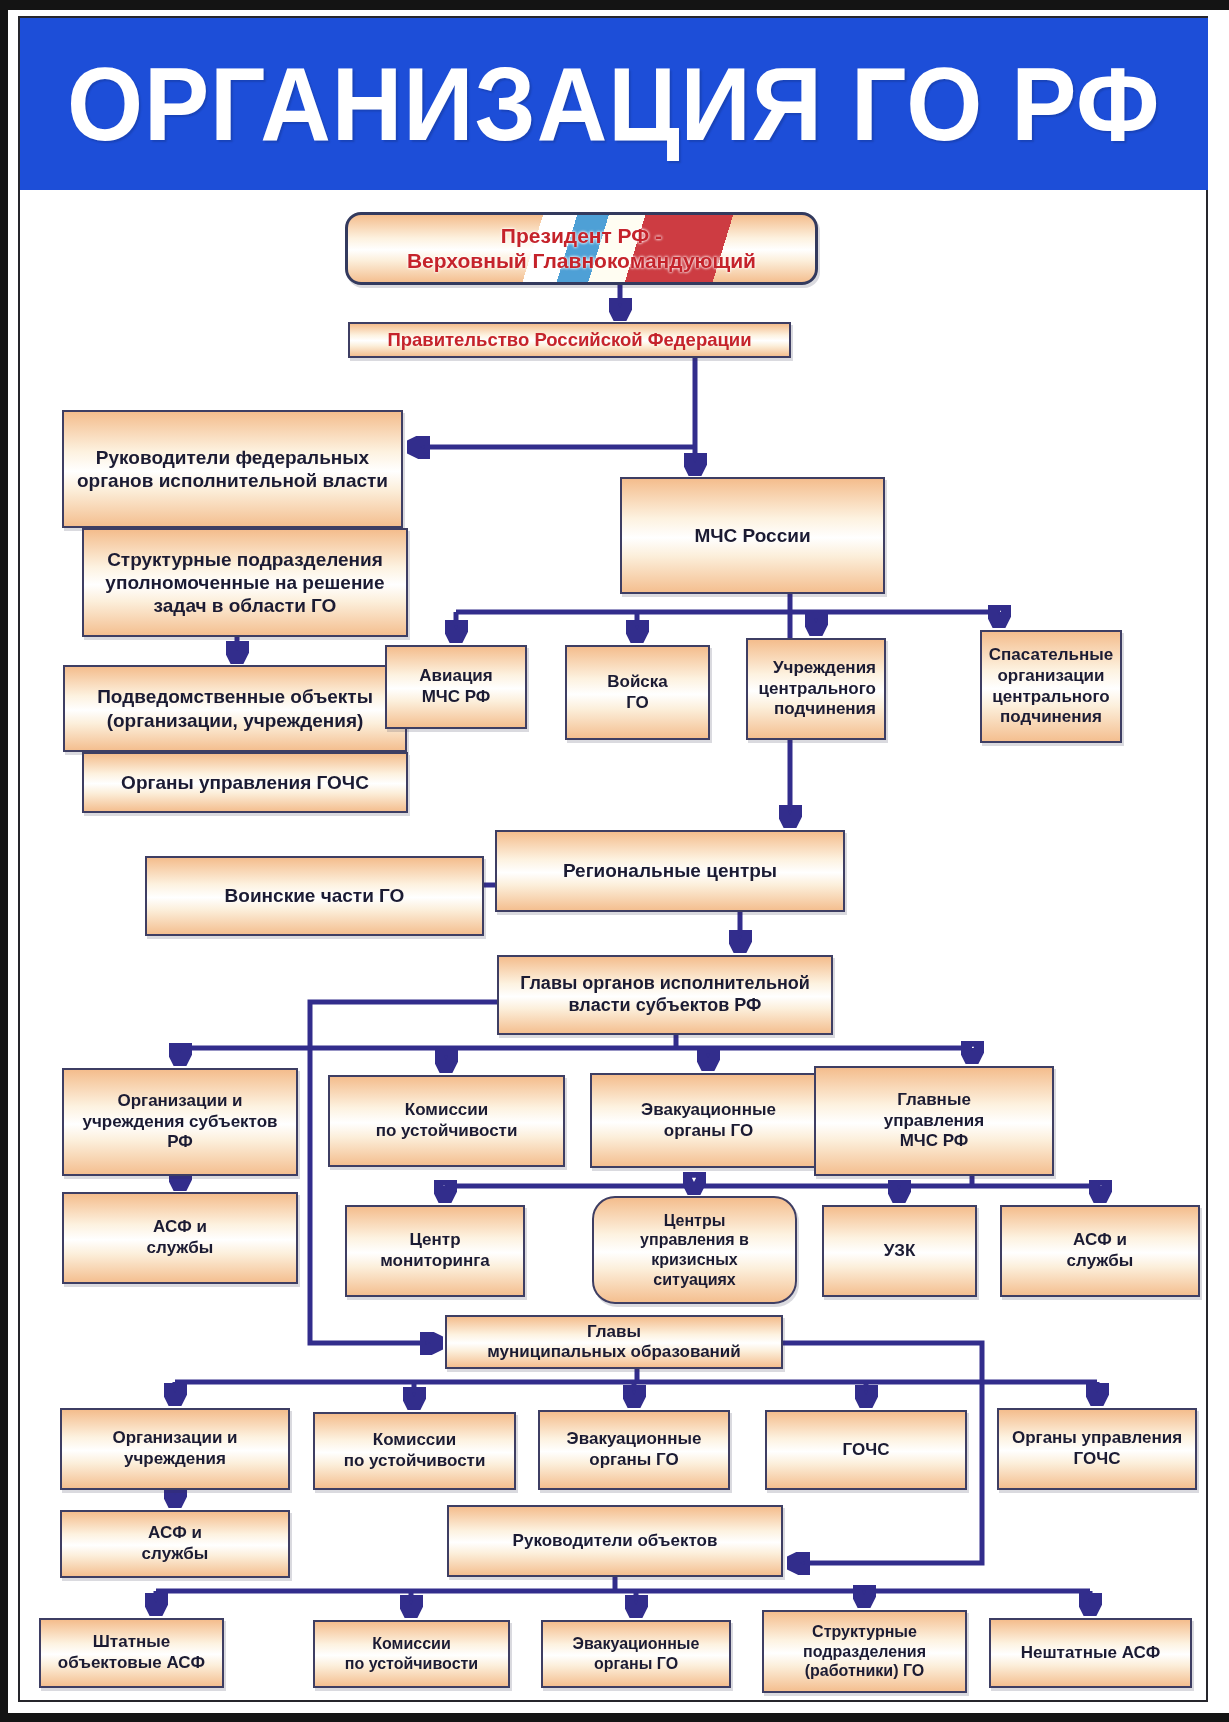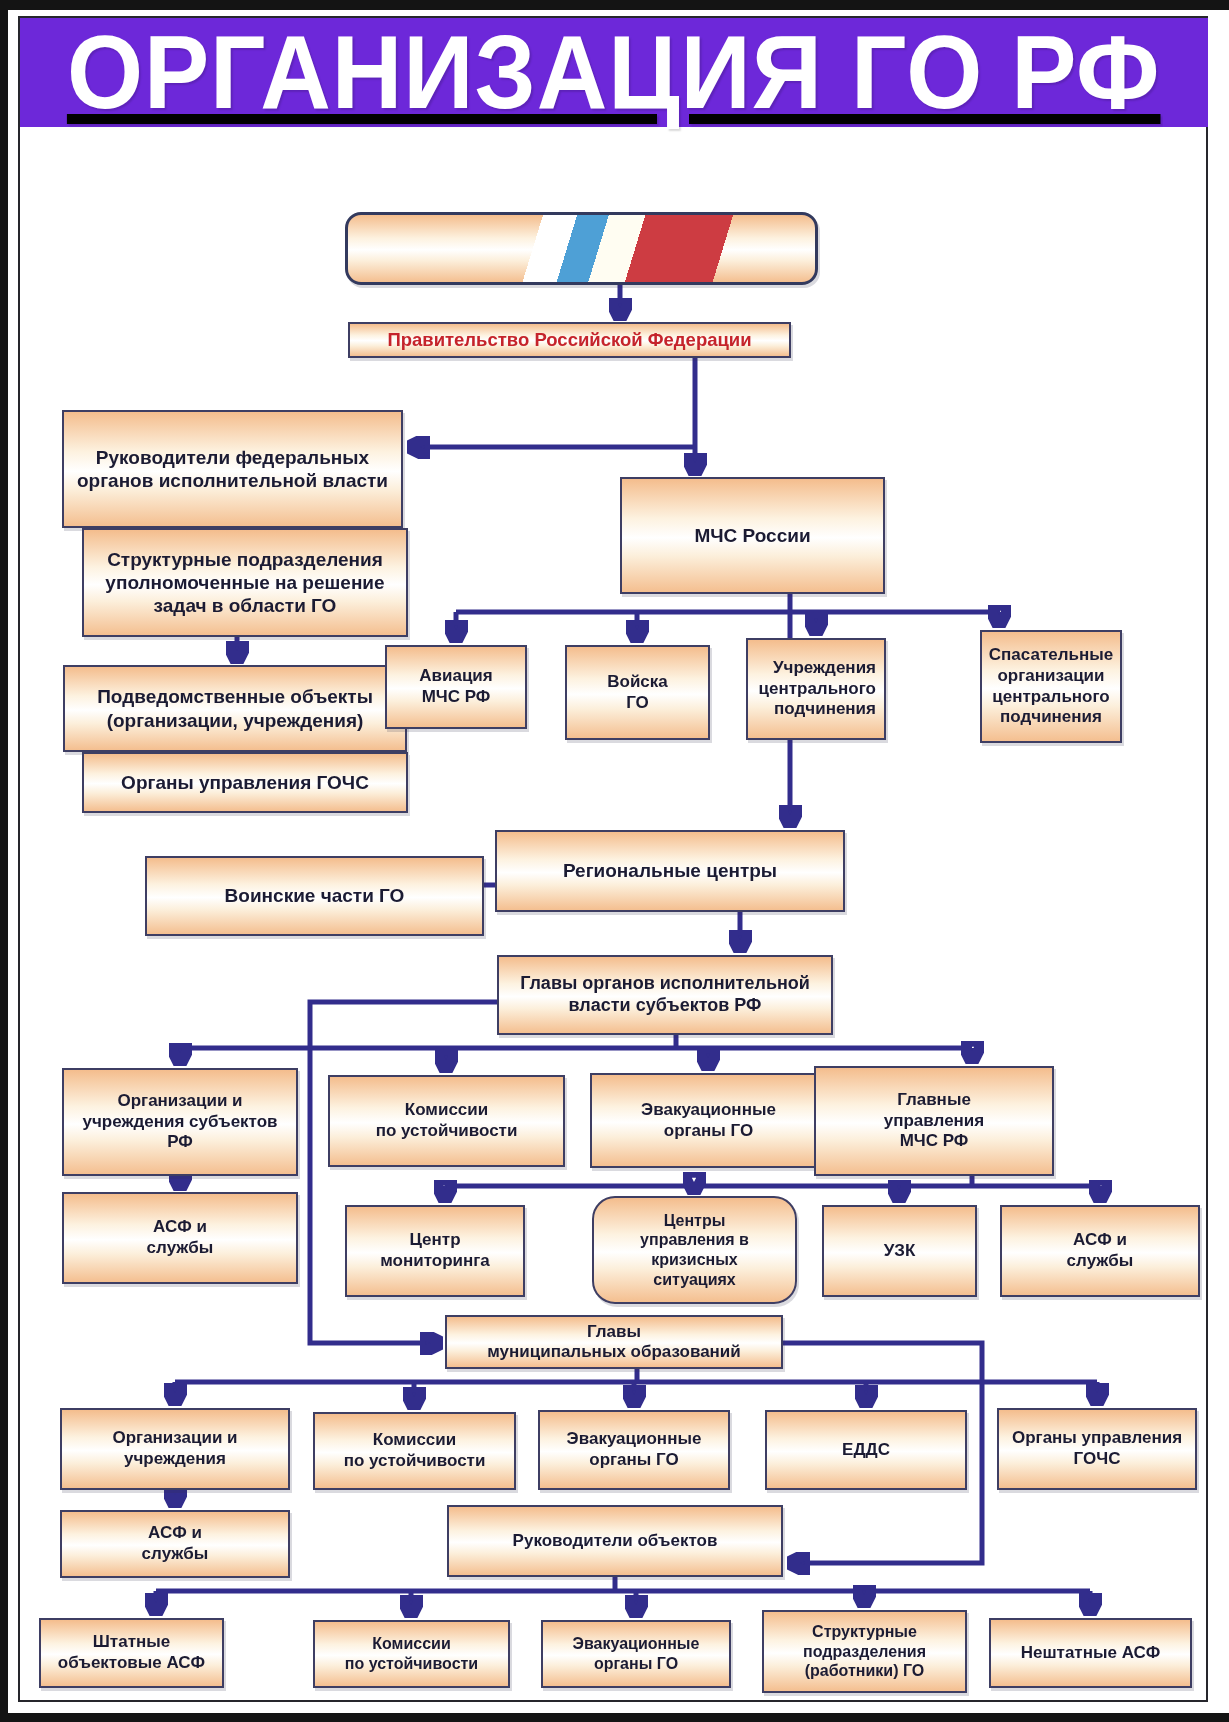--- a/index.html
+++ b/index.html
@@ -6,22 +6,22 @@
   body{width:1229px;height:1722px;position:relative;overflow:hidden;
        font-family:"Liberation Sans","DejaVu Sans",sans-serif;}
   
   .strip{position:absolute;background:#141414;z-index:5;}
   .strip-top{left:0;top:0;width:1229px;height:10px;}
   .strip-left{left:0;top:0;width:8px;height:1722px;}
   .strip-bottom{left:0;top:1713px;width:1229px;height:9px;}
   
   .frame{position:absolute;left:18px;top:16px;width:1190px;height:1686px;
          border:2px solid #26262c;box-sizing:border-box;z-index:1;background:#fff;}
-  .banner{position:absolute;left:20px;top:18px;width:1188px;height:109px;
-          background:#6d28d9;z-index:2;display:flex;align-items:center;justify-content:center;text-decoration:underline;}
+  .banner{position:absolute;left:20px;top:18px;width:1188px;height:172px;
+          background:#1d4ed8;z-index:2;display:flex;align-items:center;justify-content:center;}
   .banner .title{color:#ffffff;font-weight:bold;font-size:104px;letter-spacing:1px;
           transform:scaleX(.94);white-space:nowrap;text-shadow:2px 2px 2px rgba(0,0,0,.15);}
   
   svg.wires{position:absolute;left:0;top:0;z-index:2;pointer-events:none;}
   svg.wires path{stroke:#322d8c;stroke-width:5;fill:none;}
   
   .box{position:absolute;z-index:3;box-sizing:border-box;
        display:flex;align-items:center;justify-content:center;text-align:center;
        font-weight:bold;color:#1b1b33;font-size:17px;line-height:1.22;
        white-space:pre-line;padding:3px 8px;
@@ -158,20 +158,22 @@
     <path d="M156,1591 L156,1609" marker-end="url(#ah)"></path>
     <path d="M411,1591 L411,1611" marker-end="url(#ah)"></path>
     <path d="M636,1591 L636,1611" marker-end="url(#ah)"></path>
     <path d="M864,1591 L864,1601" marker-end="url(#ah)"></path>
     <path d="M1090,1591 L1090,1609" marker-end="url(#ah)"></path>
   </g>
 </svg>
 
 <div class="box box-president">
   <div class="ribbon"></div>
+  <div class="lbl">Президент РФ -
+Верховный Главнокомандующий</div>
 </div>
 
 <div class="box box-government">Правительство Российской Федерации</div>
 
 <div class="box lg b-fed">Руководители федеральных органов исполнительной власти</div>
 <div class="box lg b-struct">Структурные подразделения уполномоченные на решение задач в области ГО</div>
 <div class="box lg b-subord">Подведомственные объекты (организации, учреждения)</div>
 <div class="box lg b-gochsfed">Органы управления ГОЧС</div>
 
 <div class="box lg b-mchs">МЧС  России</div>
@@ -208,21 +210,21 @@
 службы</div>
 
 <div class="box b-munheads">Главы
 муниципальных образований</div>
 <div class="box b-orgmun">Организации и
 учреждения</div>
 <div class="box b-comm2">Комиссии
 по устойчивости</div>
 <div class="box b-evac2">Эвакуационные
 органы ГО</div>
-<div class="box b-edds">ЕДДС</div>
+<div class="box b-edds">ГОЧС</div>
 <div class="box b-gochsmun">Органы управления ГОЧС</div>
 
 <div class="box b-asfmun">АСФ и
 службы</div>
 <div class="box b-rukobj">Руководители объектов</div>
 
 <div class="box b-shtat">Штатные
 объектовые АСФ</div>
 <div class="box b-comm3">Комиссии
 по устойчивости</div>

